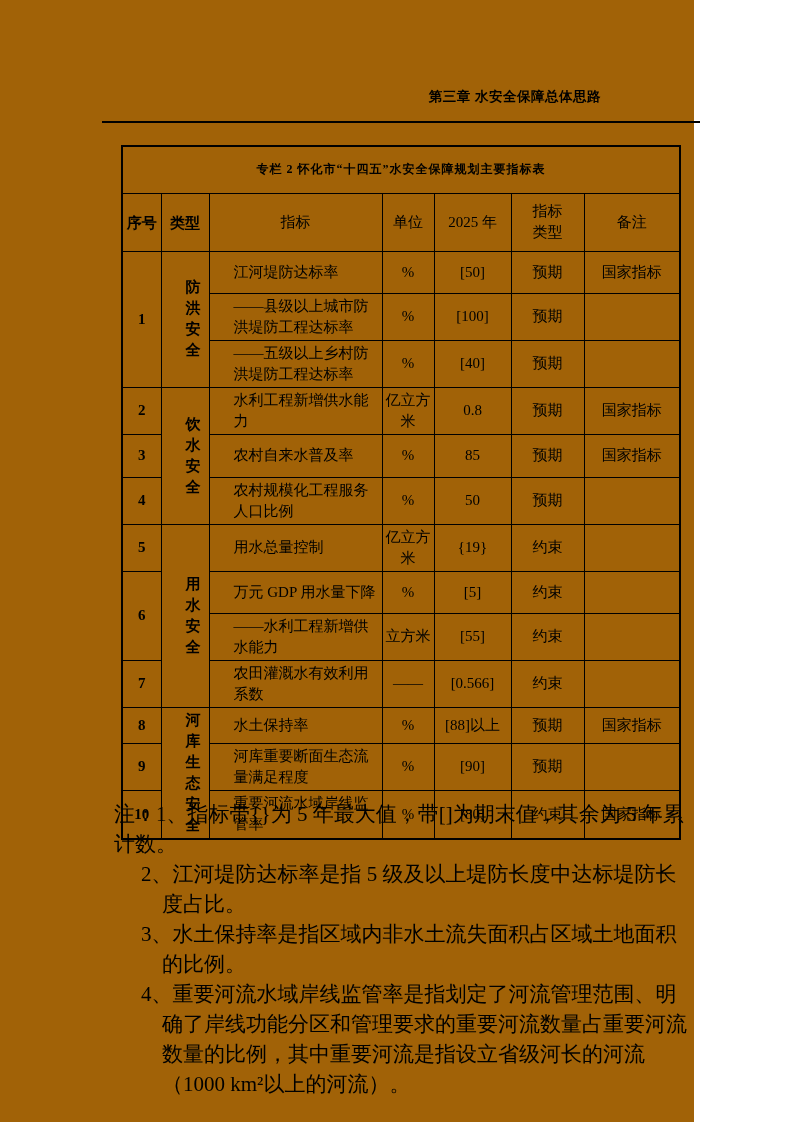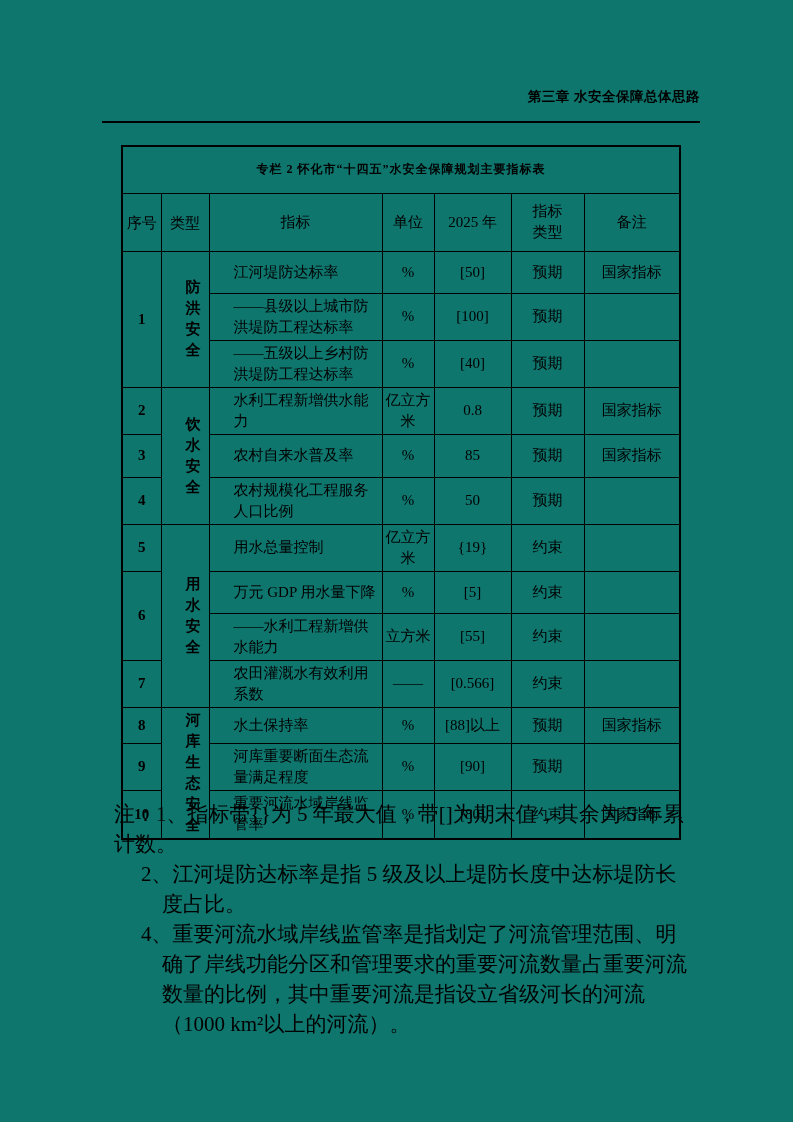--- a/index.html
+++ b/index.html
@@ -5,21 +5,21 @@
   * { box-sizing: border-box; }
   html, body { margin: 0; padding: 0; }
   body {
     width: 793px; height: 1122px;
     background: #ffffff;
     color: #000000;
     font-family: "Liberation Serif", "DejaVu Serif", serif;
     position: relative;
     overflow: hidden;
   }
-  .page { position: relative; width: 793px; height: 1122px; background: #0f766e; }
+  .page { position: relative; width: 694px; height: 1122px; background: #a16207; }
 
   
   .chapter-header {
     position: absolute; top: 88px; right: 93px;
     font-family: "Liberation Sans", "DejaVu Sans", sans-serif;
     font-weight: bold; font-size: 13.5px; letter-spacing: 0.5px;
     white-space: nowrap;
   }
   .header-rule {
     position: absolute; top: 121px; left: 102px;
@@ -44,21 +44,21 @@
   }
   .indicator-table .title-cell {
     font-size: 12px; font-weight: bold;
     letter-spacing: 1px;
     height: 47px;
     word-break: keep-all;
   }
   .indicator-table tr.head-row { height: 58px; }
   .indicator-table th.th-bold {
     font-family: "Liberation Sans", "DejaVu Sans", sans-serif;
-    font-weight: normal;
+    font-weight: bold;
     margin-left: 39px;
   }
   .indicator-table th.th-itype { padding: 2px 14px; }
   .indicator-table td.c-no {
     font-weight: bold;
   }
   .indicator-table td.c-type {
     font-family: Liberation Serif, serif;
     font-weight: bold;
     padding: 2px 24px;
@@ -228,17 +228,18 @@
         <td>[80]</td>
         <td>约束</td>
         <td>国家指标</td>
       </tr>
     </tbody>
   </table>
 
   <div class="notes">
     <div class="note-first"><span class="note-label">注：</span><span>1、指标带{}为 5 年最大值，带[]为期末值，其余为 5 年累计数。</span></div>
     <div class="note-item">2、江河堤防达标率是指 5 级及以上堤防长度中达标堤防长度占比。</div>
+    <div class="note-item">3、水土保持率是指区域内非水土流失面积占区域土地面积的比例。</div>
     <div class="note-item">4、重要河流水域岸线监管率是指划定了河流管理范围、明确了岸线功能分区和管理要求的重要河流数量占重要河流数量的比例，其中重要河流是指设立省级河长的河流（1000 km²以上的河流）。</div>
   </div>
 
 
 </div>
 
 </body></html>

